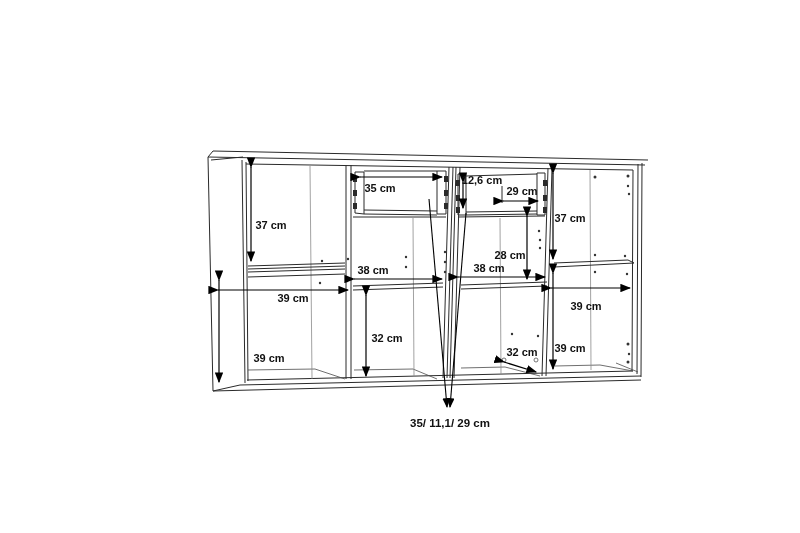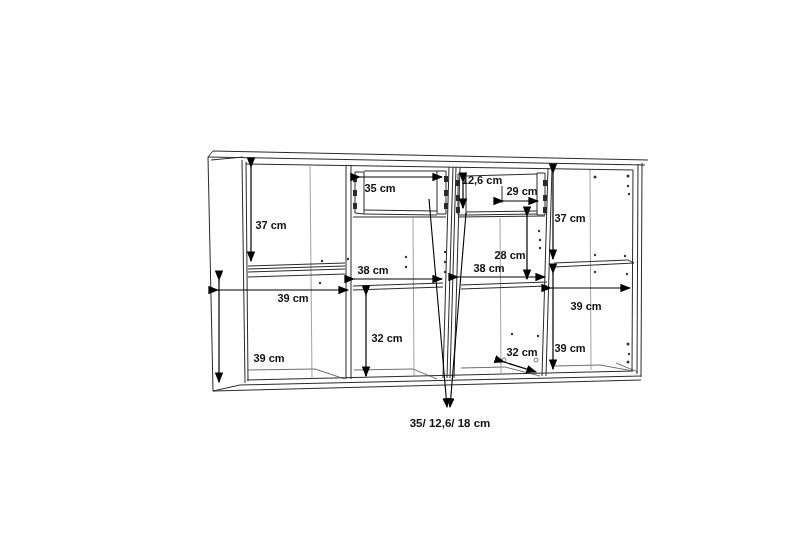--- a/index.html
+++ b/index.html
@@ -201,15 +201,15 @@
   <span class="dim" style="left:570px; top:218px;">37 cm</span>
   <span class="dim" style="left:510px; top:255px;">28 cm</span>
   <span class="dim" style="left:373px; top:270px;">38 cm</span>
   <span class="dim" style="left:489px; top:268px;">38 cm</span>
   <span class="dim" style="left:293px; top:298px;">39 cm</span>
   <span class="dim" style="left:269px; top:358px;">39 cm</span>
   <span class="dim" style="left:387px; top:338px;">32 cm</span>
   <span class="dim" style="left:522px; top:352px;">32 cm</span>
   <span class="dim" style="left:586px; top:306px;">39 cm</span>
   <span class="dim" style="left:570px; top:348px;">39 cm</span>
-  <span class="dim note" style="left:450px; top:423px;">35/ 12,6/ 18 cm</span>
+  <span class="dim note" style="left:450px; top:423px;">35/ 11,1/ 29 cm</span>
 
 </div>
 
 </body></html>

